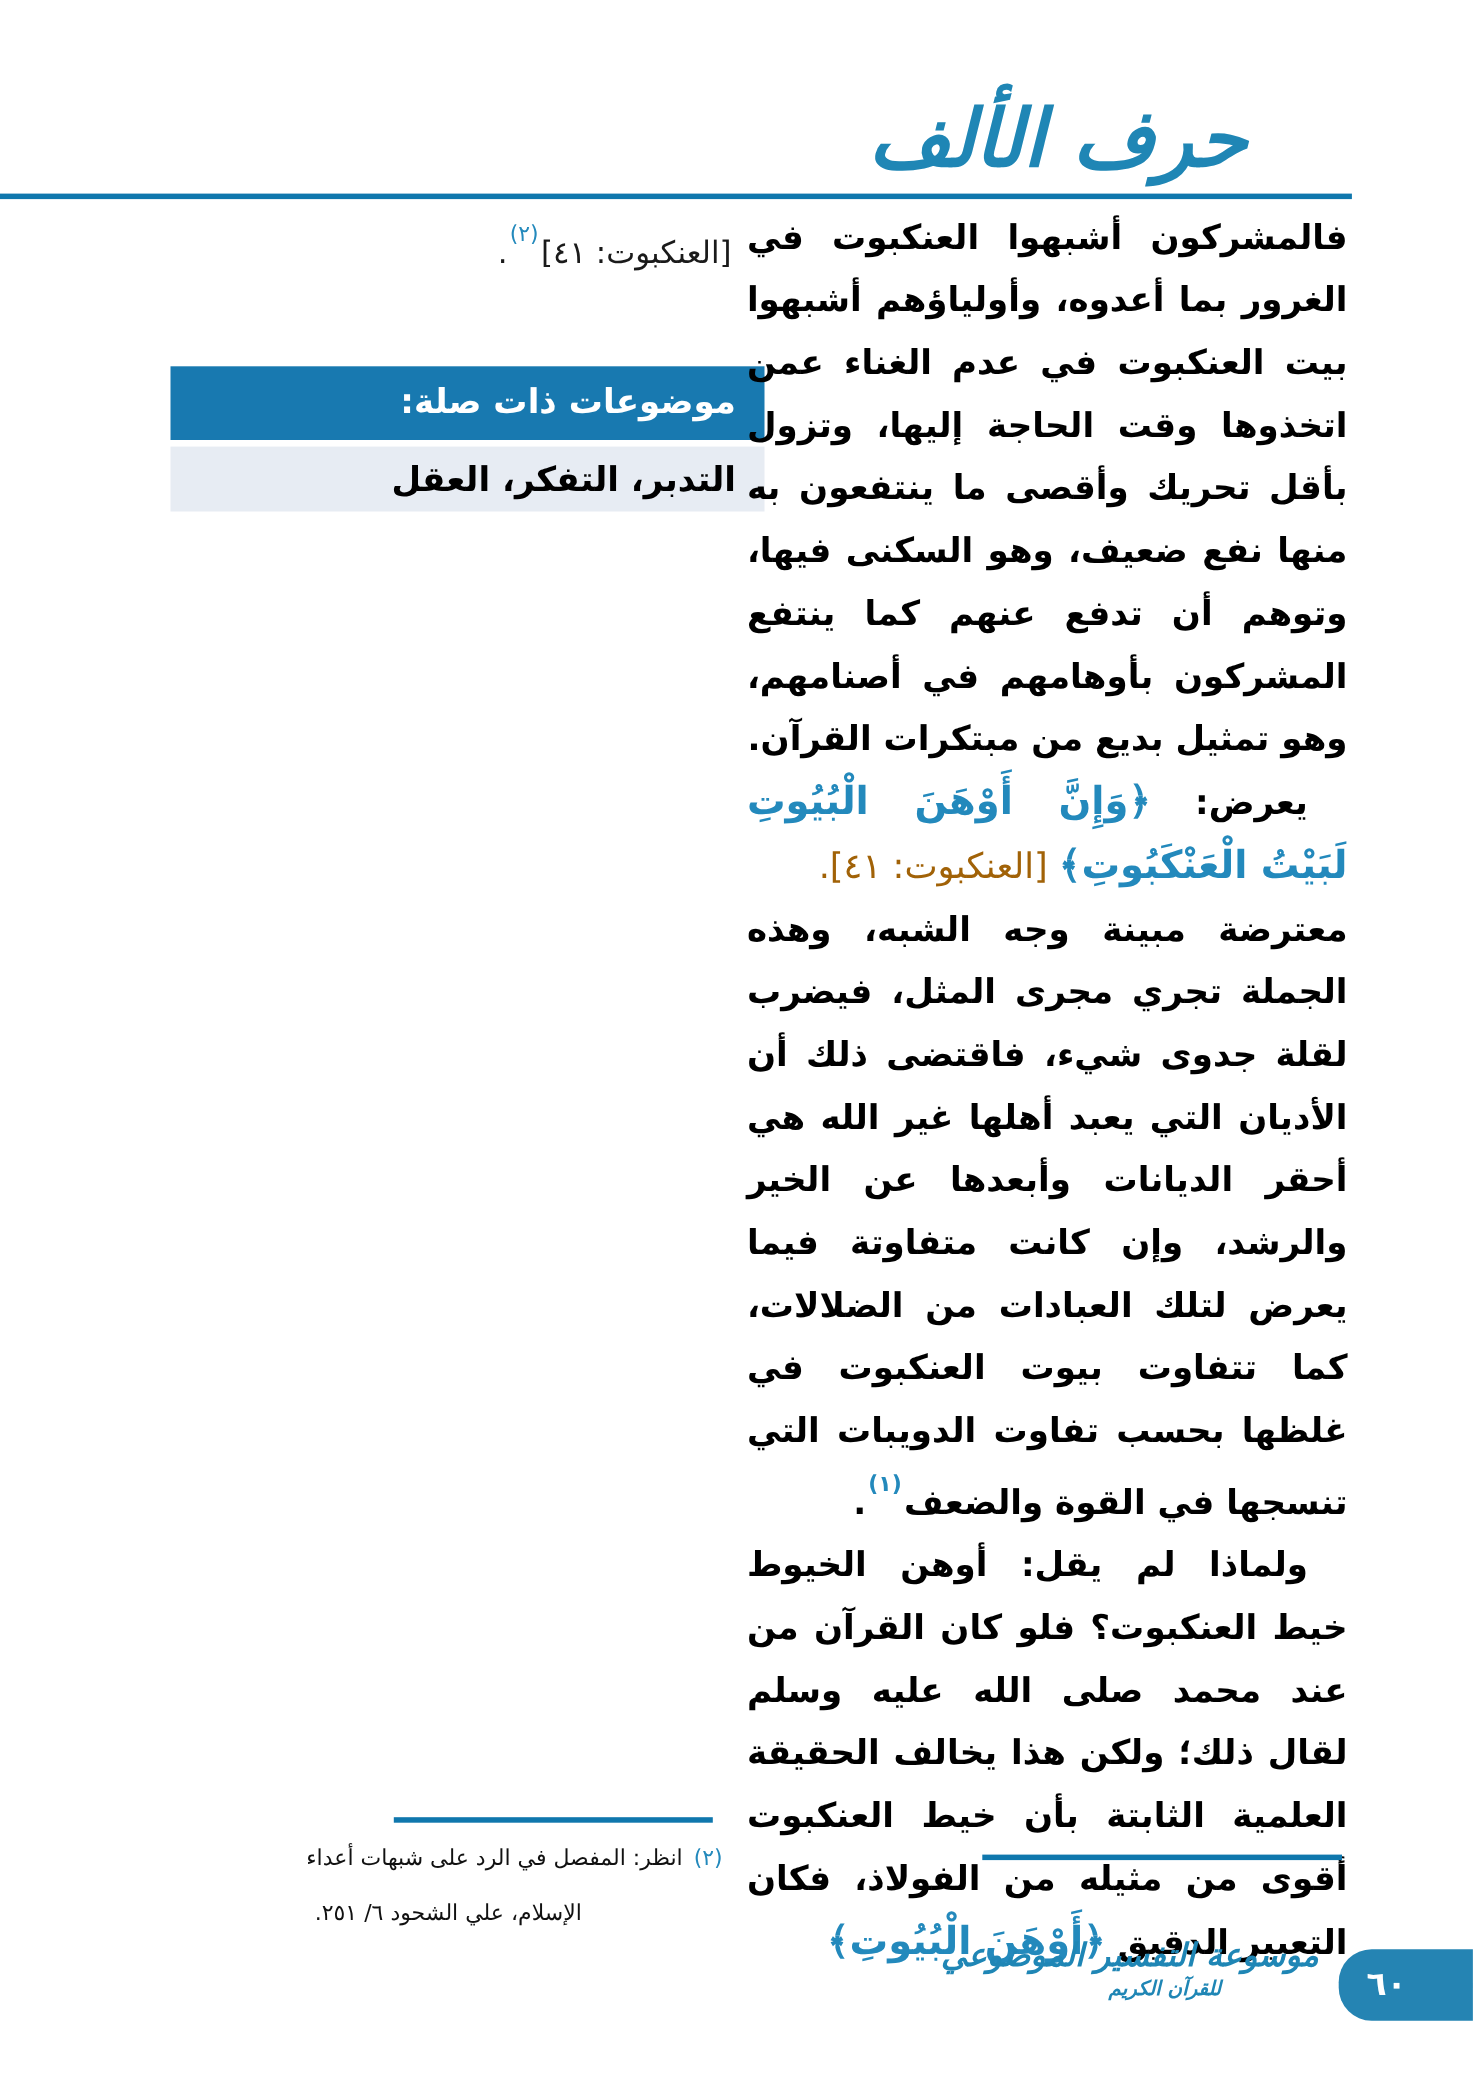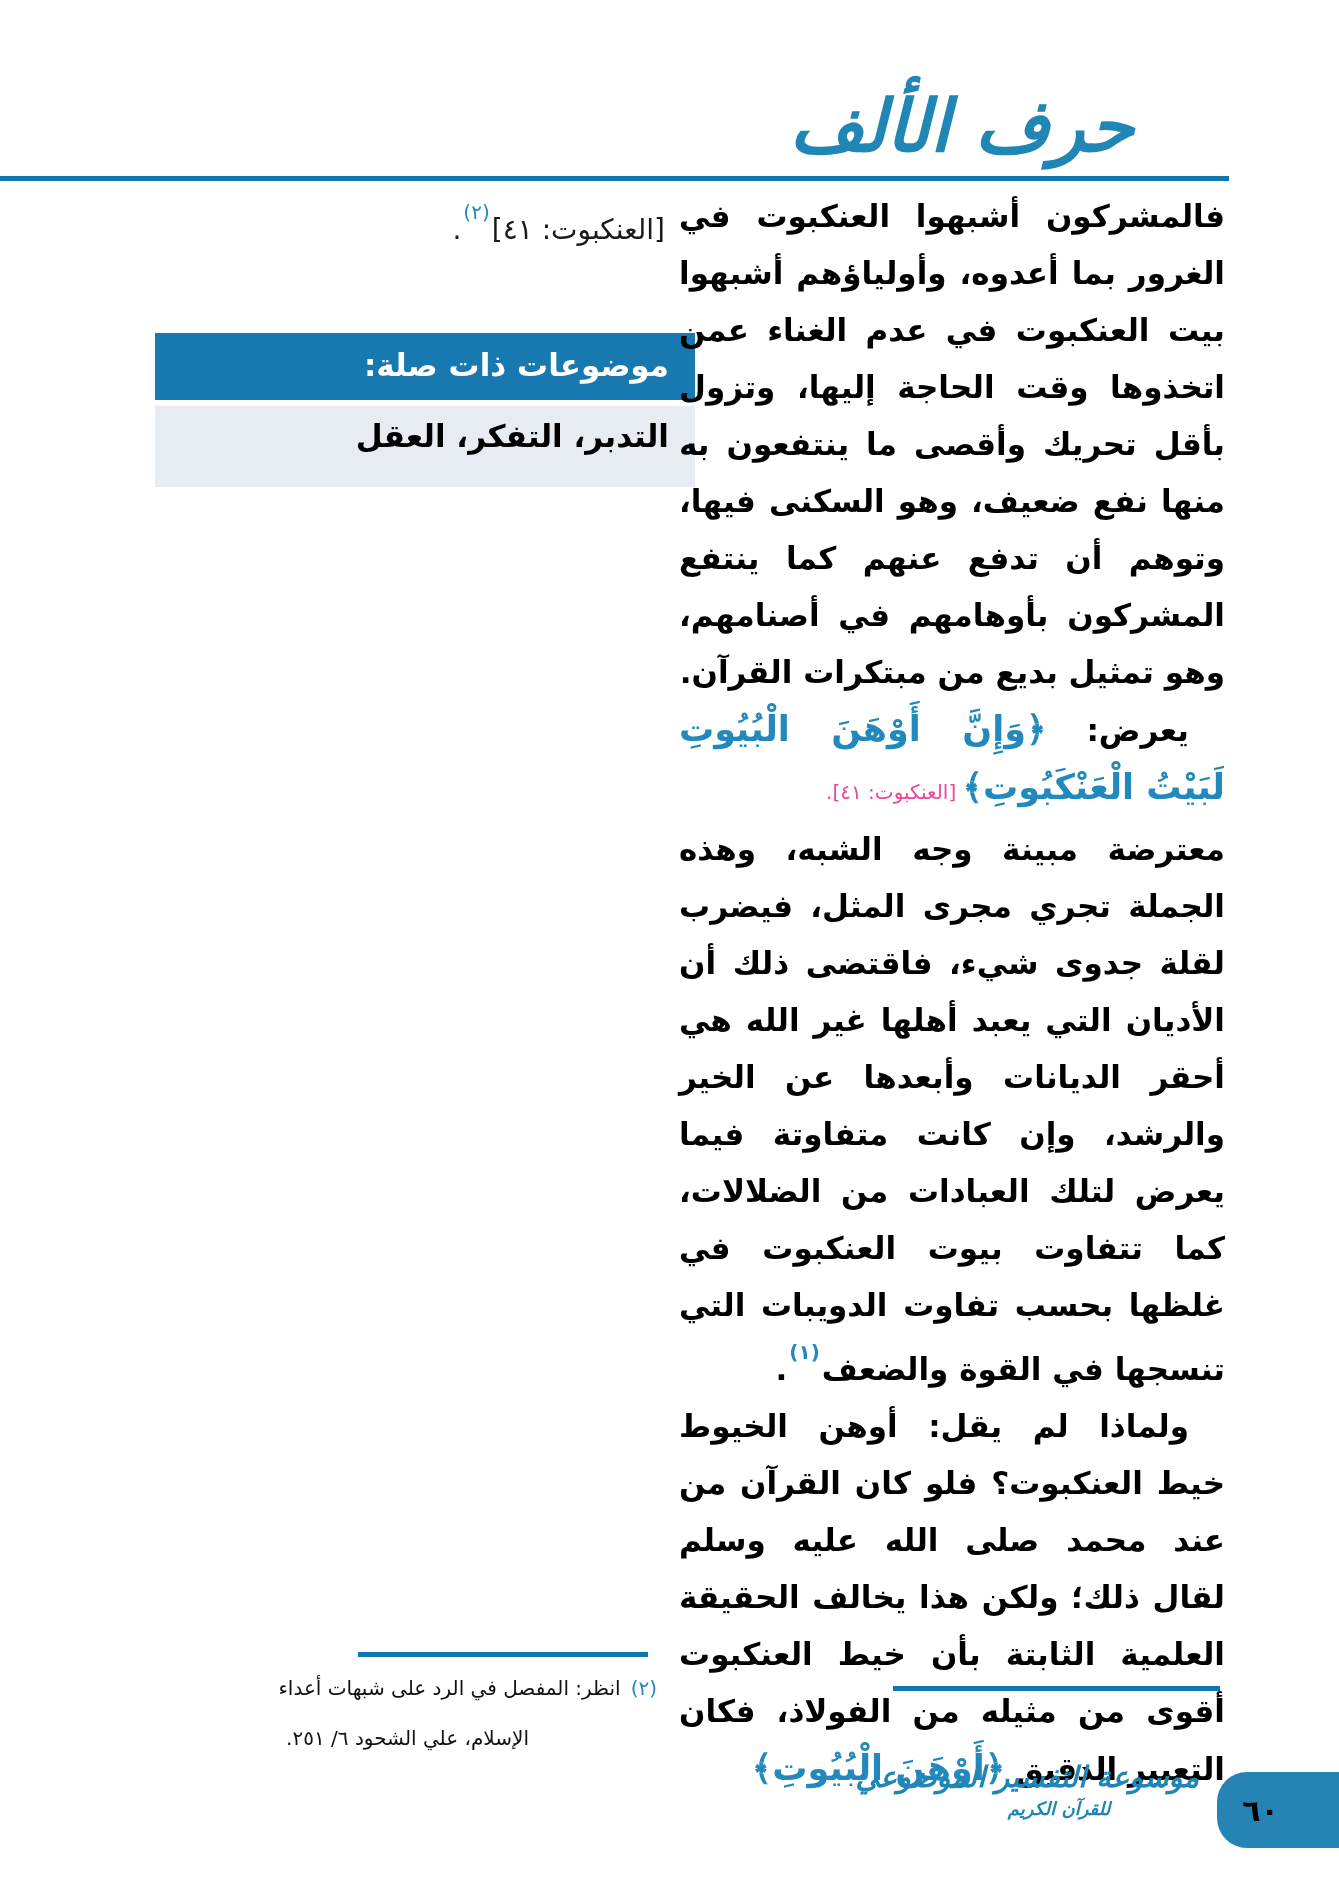--- a/index.html
+++ b/index.html
@@ -50,39 +50,39 @@
     margin:0 2px;
   }
   .related-header{
     margin-top:82px;height:67px;line-height:65px;
     background:var(--box-blue);
     color:#ffffff;font-size:31px;font-weight:bold;
     padding-right:26px;
     text-align:right;
   }
   .related-topics{
-    margin-top:6px;height:81px;line-height:61px;
+    margin-top:6px;height:59px;line-height:61px;
     background:var(--light-box);
     color:#000000;font-size:31px;font-weight:bold;
     padding-right:26px;
   }
 
   
   .main-column{
     position:absolute;top:188px;right:114px;width:546px;
     font-size:31px;font-weight:bold;line-height:57px;
     color:#000;text-align:justify;
   }
   .para{margin:0;}
   .para.indent{text-indent:36px;}
   .quran{
     color:var(--quran-blue);
     font-size:35px;
   }
-  .ref{font-weight:normal;font-size:20px;color:#ec4899;margin-top:17px;}
+  .ref{font-weight:normal;font-size:32px;color:#a16207;margin-top:17px;}
 
   
   .fn-rule{position:absolute;height:5px;background:var(--accent-blue);}
   .fn1-rule{top:1686px;right:119px;width:327px;}
   .fn2-rule{top:1652px;right:691px;width:290px;}
   .footnote{
     position:absolute;
     font-size:20px;font-weight:normal;color:#111;
     text-align:right;direction:rtl;line-height:50px;
   }
@@ -94,26 +94,26 @@
   
   .logo{
     position:absolute;top:1760px;right:140px;width:280px;
     text-align:center;color:var(--logo-blue);
     font-weight:bold;font-style:italic;
   }
   .logo-title{font-size:29px;letter-spacing:-1px;white-space:nowrap;}
   .logo-subtitle{font-size:18px;margin-top:4px;}
   .page-badge{
     position:absolute;top:1772px;right:0;
-    width:122px;height:76px;
+    width:122px;height:65px;
     background:var(--badge-blue);
     border-radius:30px 0 0 30px;
     display:flex;align-items:center;justify-content:center;
     padding-right:35px;
-    color:#000000;font-size:30px;font-weight:bold;
+    color:#ffffff;font-size:30px;font-weight:bold;
   }
 </style>
 </head>
 <body>
 
 <div class="page">
 
   <div class="header-title">حرف الألف</div>
   <div class="header-rule"></div>
 

